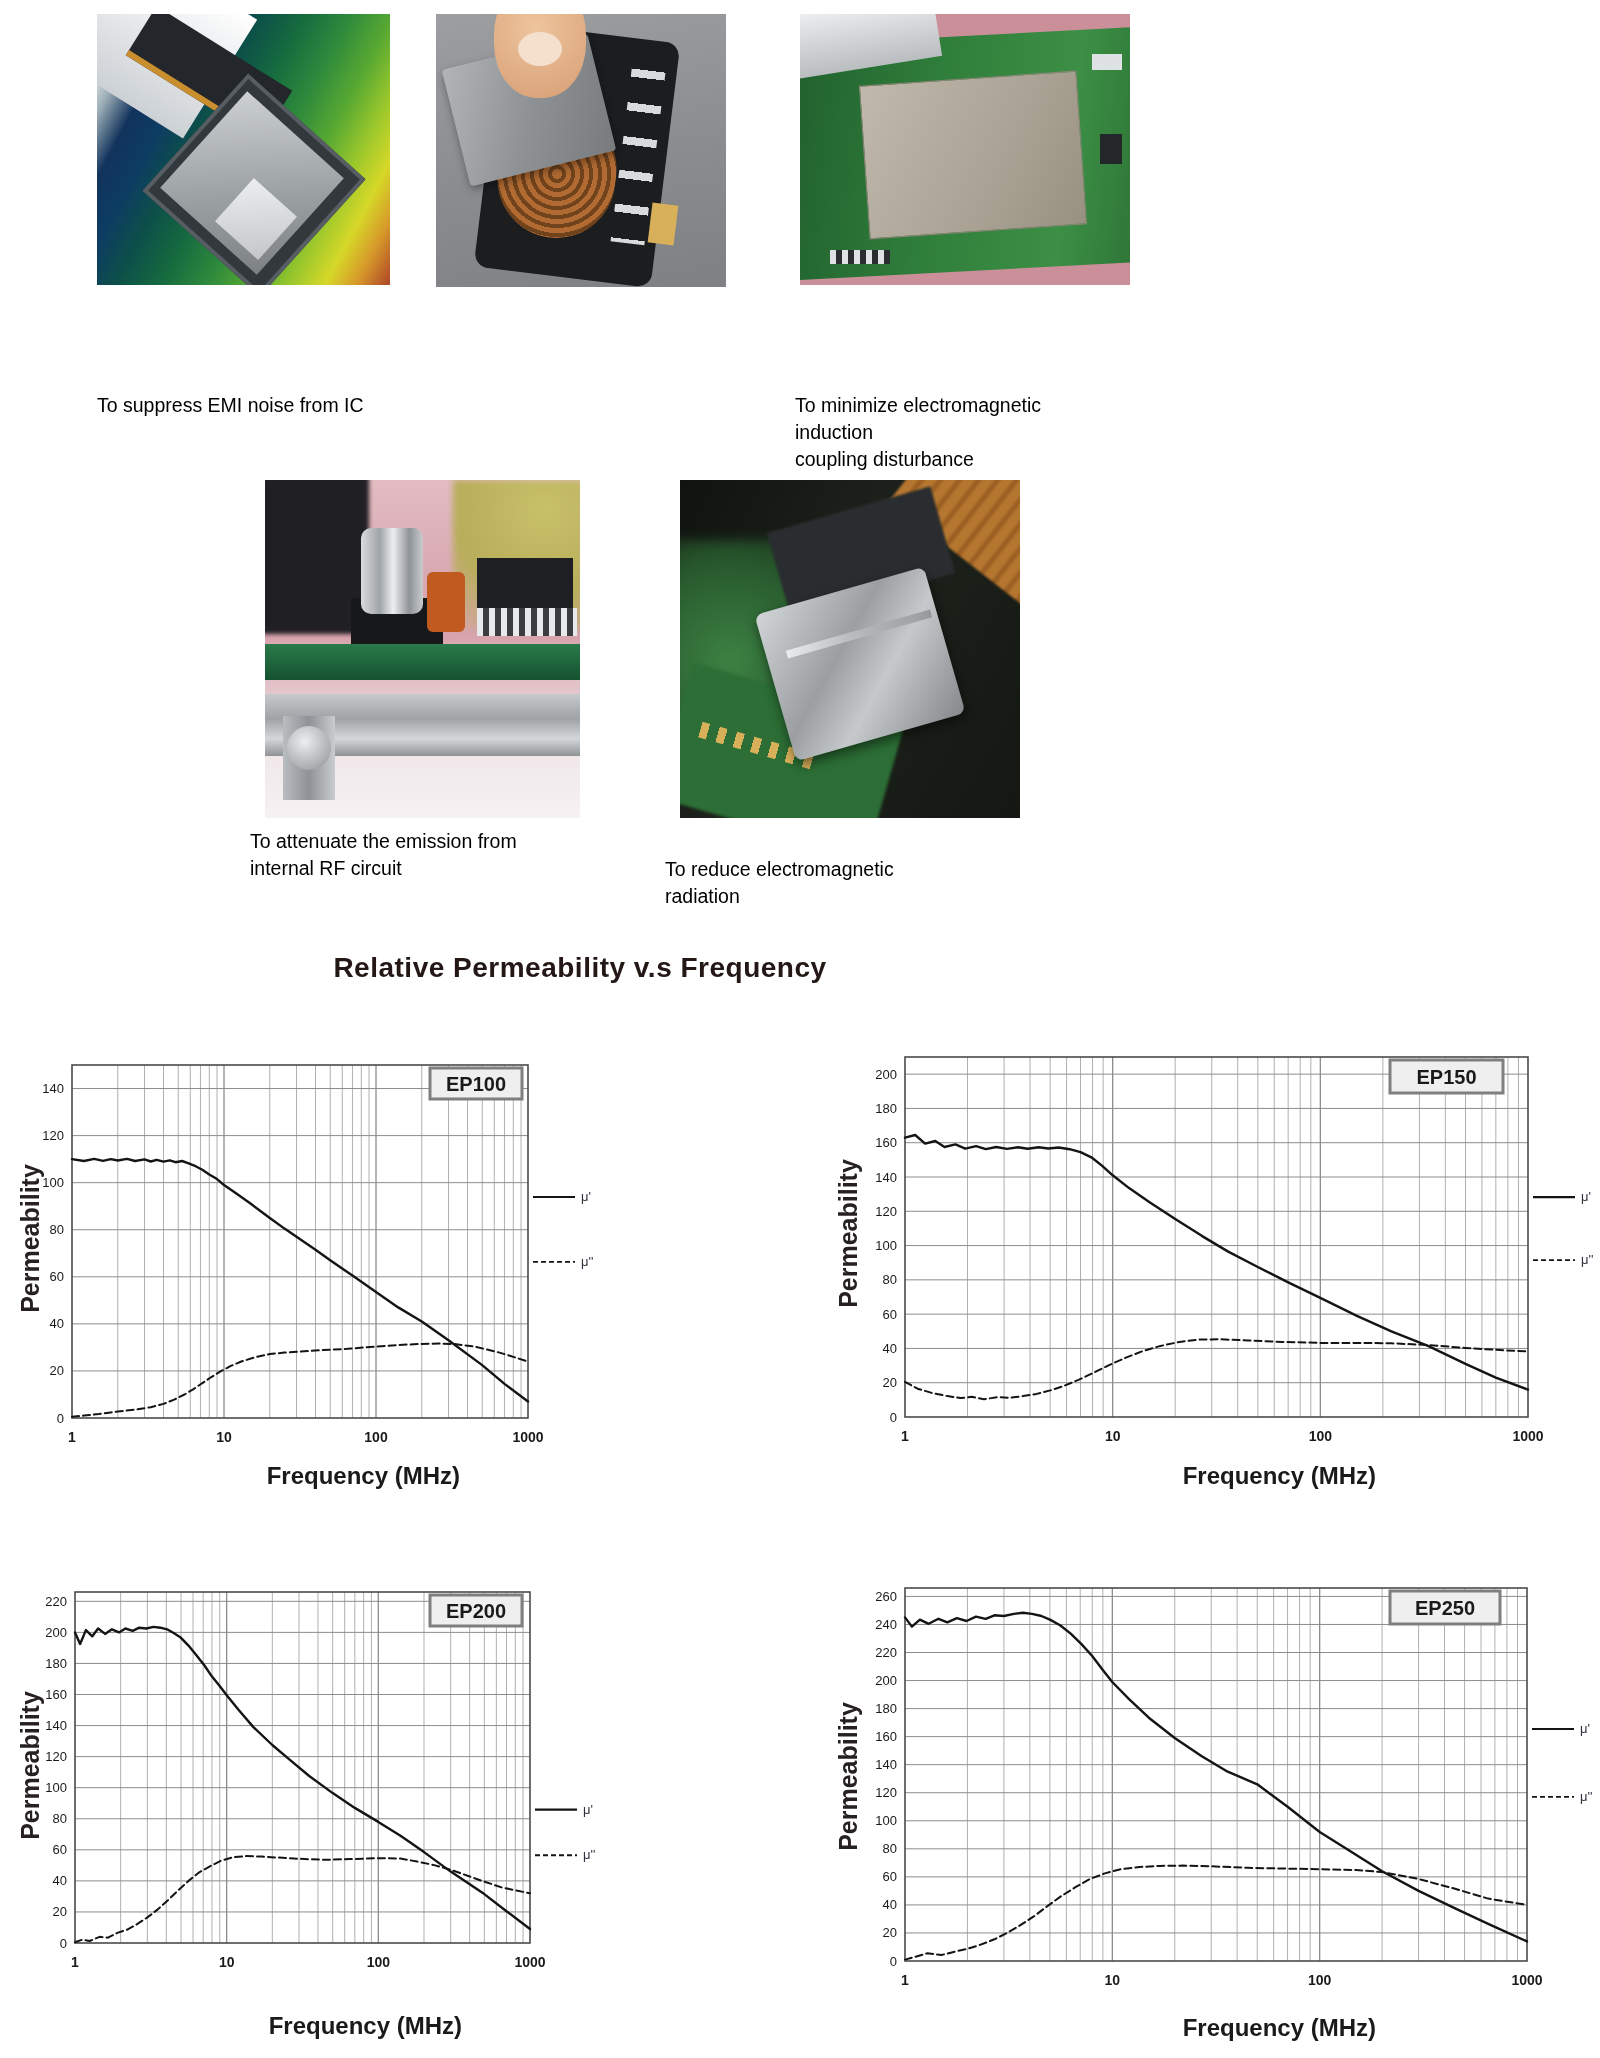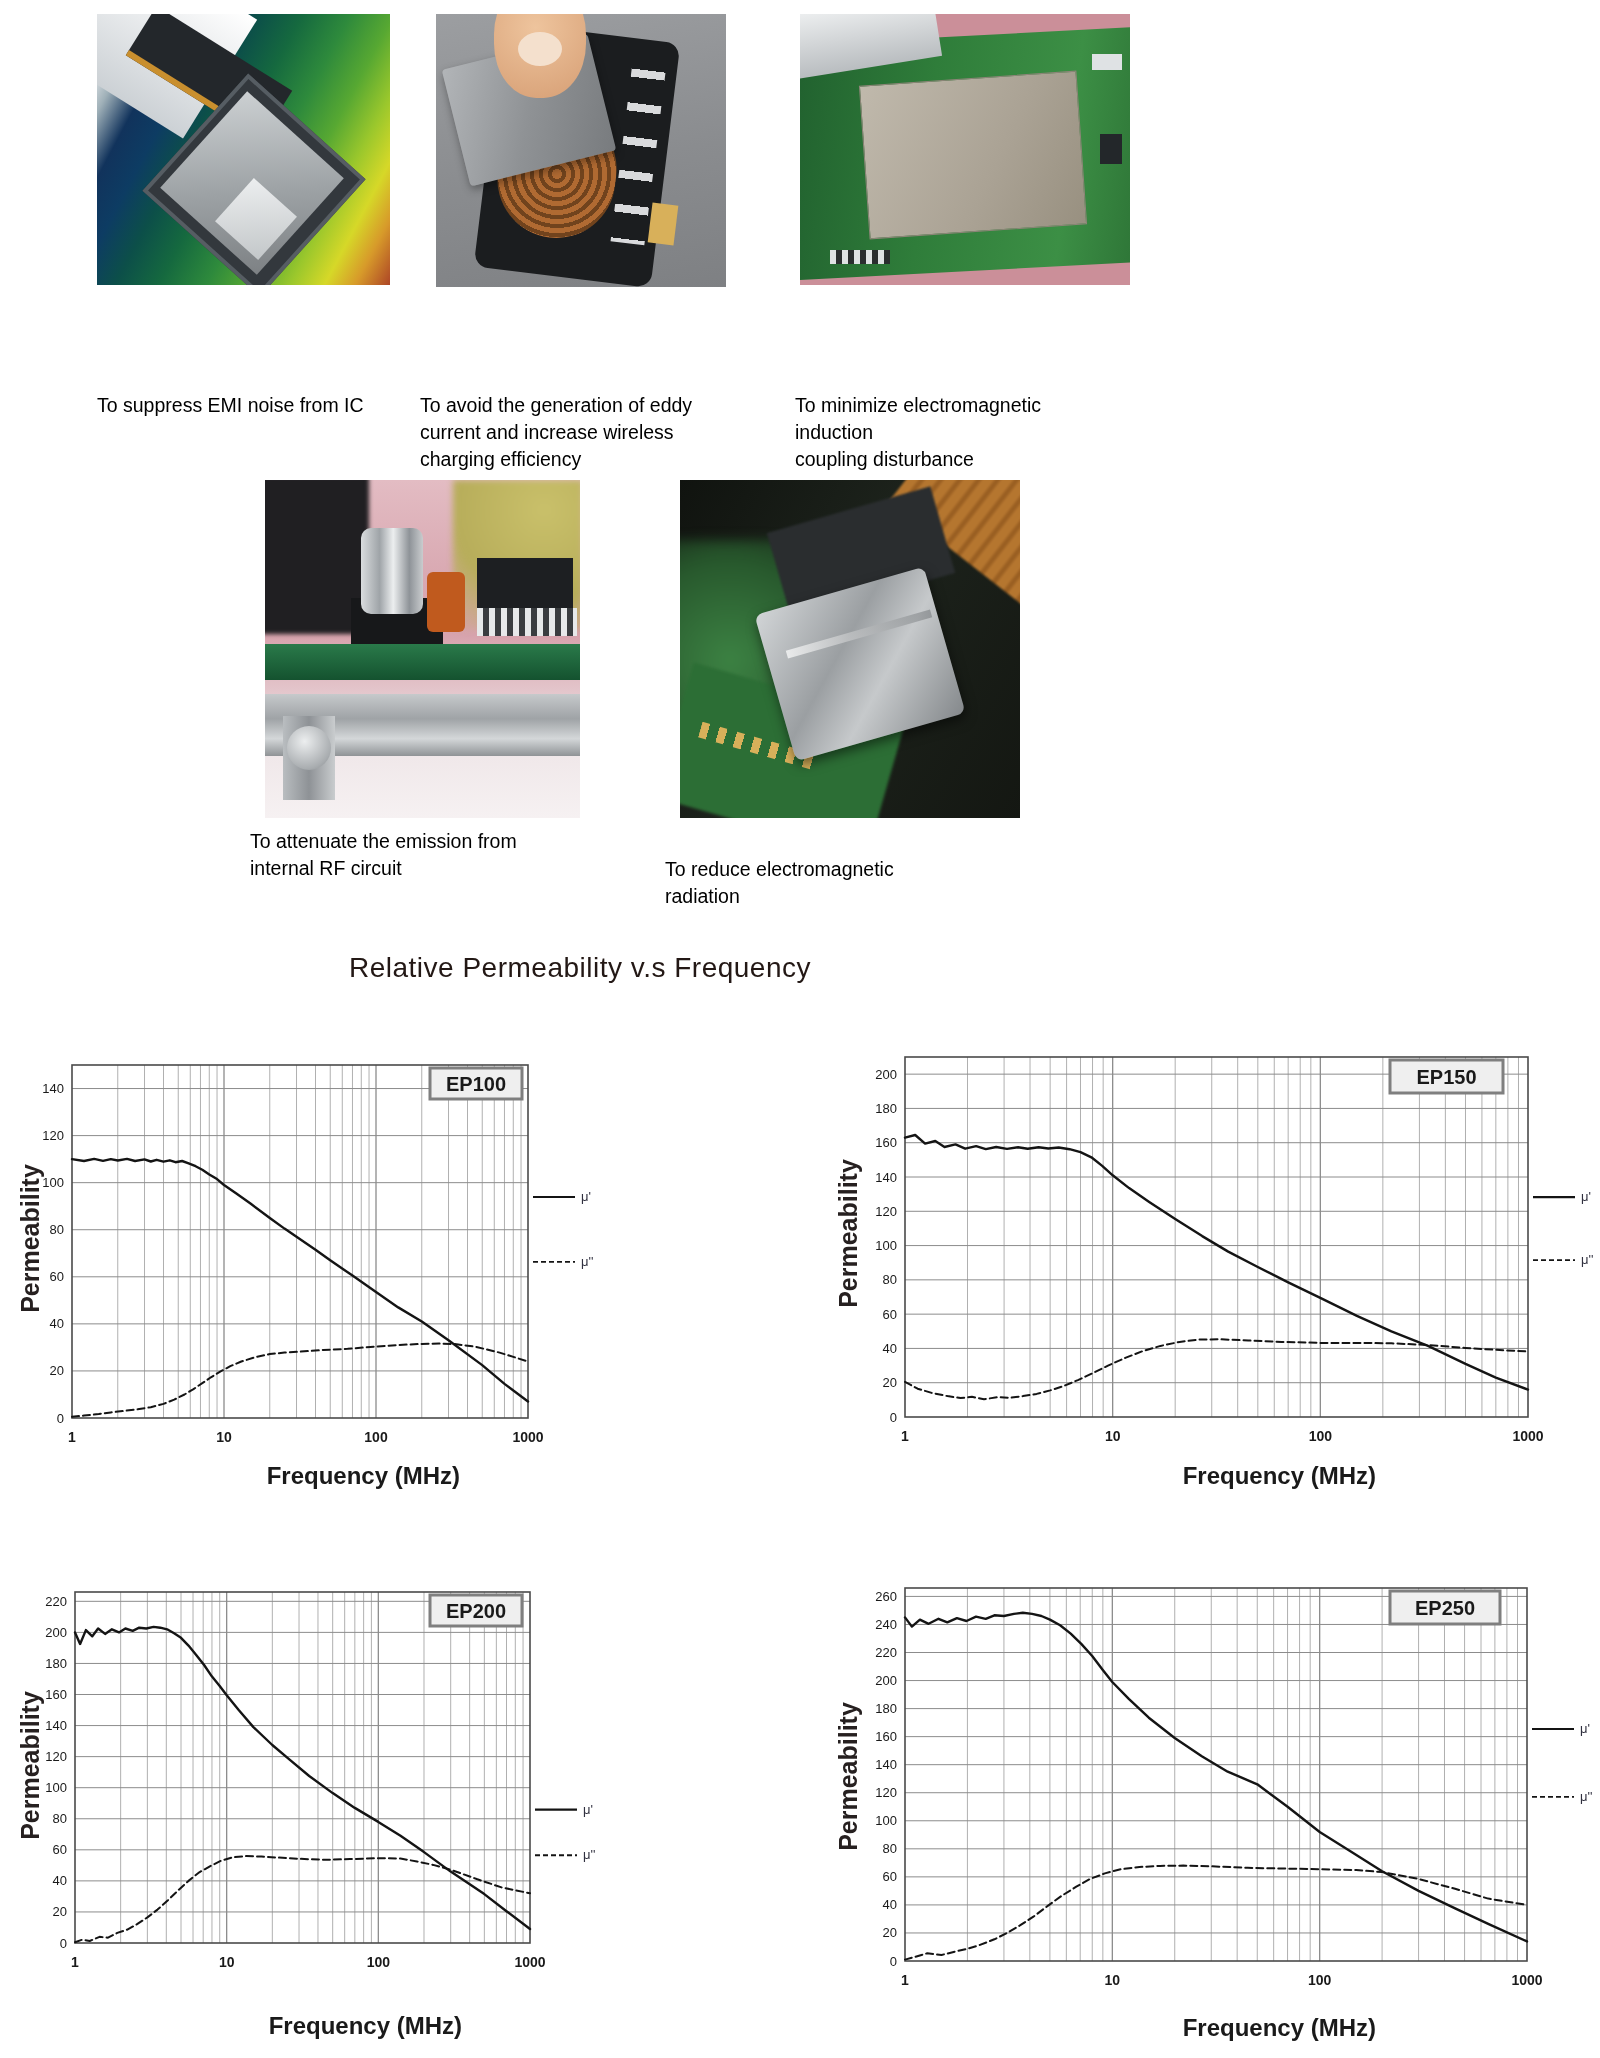--- a/index.html
+++ b/index.html
@@ -3,21 +3,21 @@
 <meta charset="utf-8">
 <style>
   html,body{margin:0;padding:0;background:#ffffff;}
   .page{position:relative;width:1600px;height:2058px;background:#fff;overflow:hidden;
         font-family:"Liberation Sans",sans-serif;color:#000;}
   .photo{position:absolute;overflow:hidden;background:#888;}
   .photo>div{position:absolute;}
   .caption{position:absolute;font-size:19.5px;line-height:1.38;
            white-space:pre-line;color:#000;}
   .section-title{position:absolute;left:0;width:1160px;text-align:center;
-           font-size:28px;font-weight:normal;letter-spacing:.5px;color:#231815;}
+           font-size:28px;font-weight:bold;letter-spacing:.5px;color:#231815;}
   .ylabel{position:absolute;width:320px;text-align:center;font-size:25px;font-weight:bold;
           color:#262020;transform:rotate(-90deg);transform-origin:center;}
   .xlabel{position:absolute;width:320px;text-align:right;font-size:24px;font-weight:bold;color:#1a1a1a;}
   svg{font-family:"Liberation Sans",sans-serif;position:absolute;left:0;top:0;}
   .chart{position:absolute;}
 </style>
 </head>
 <body>
 
 <div class="page">
@@ -46,23 +46,20 @@
     <div style="left:0;top:0;width:330px;height:271px;background:#cb8f99;"></div>
     <div style="left:-18px;top:22px;width:370px;height:235px;background:linear-gradient(100deg,#1f5d2d,#2f7d3a 40%,#3c8f45 75%,#2a6e33);transform:rotate(-3deg);"></div>
     <div style="left:-12px;top:-10px;width:150px;height:64px;background:linear-gradient(#eceeef,#b9bdc0);transform:rotate(-9deg);"></div>
     <div style="left:64px;top:64px;width:216px;height:152px;background:linear-gradient(120deg,#c0b9ac,#aaa294 60%,#989080);border:1px solid #8d8578;transform:rotate(-4deg);"></div>
     <div style="left:292px;top:40px;width:30px;height:16px;background:#dfe2e4;"></div>
     <div style="left:300px;top:120px;width:22px;height:30px;background:#23272a;"></div>
     <div style="left:30px;top:236px;width:60px;height:14px;background:repeating-linear-gradient(90deg,#dfe2e4 0 6px,#2a2d2f 6px 12px);"></div>
   </div>
 
   <div class="caption" style="left:97px;top:392px;width:293px;">To suppress EMI noise from IC</div>
-  <div class="caption" style="left:420px;top:392px;width:322px;">To avoid the generation of eddy
-current and increase wireless
-charging efficiency</div>
   <div class="caption" style="left:795px;top:392px;width:340px;">To minimize electromagnetic
 induction
 coupling disturbance</div>
 
   <div class="photo" style="left:265px;top:480px;width:315px;height:338px;">
     <div style="left:0;top:0;width:315px;height:338px;background:linear-gradient(180deg,#e3bcc3 0%,#d9a9b2 28%,#d7a3ad 46%,#efe6e8 78%,#f6f1f2 100%);"></div>
     <div style="left:188px;top:0;width:130px;height:150px;background:radial-gradient(circle at 70% 20%,#c9c06a,#b7ad5a 60%,rgba(183,173,90,0));filter:blur(3px);"></div>
     <div style="left:-6px;top:-4px;width:110px;height:158px;background:#201f22;filter:blur(2px);"></div>
     <div style="left:86px;top:118px;width:92px;height:46px;background:#17181a;"></div>
     <div style="left:96px;top:48px;width:62px;height:86px;border-radius:10px;background:linear-gradient(90deg,#d9dcde,#9fa4a8 30%,#eceeef 52%,#8e9398 78%,#c9ccce);"></div>

